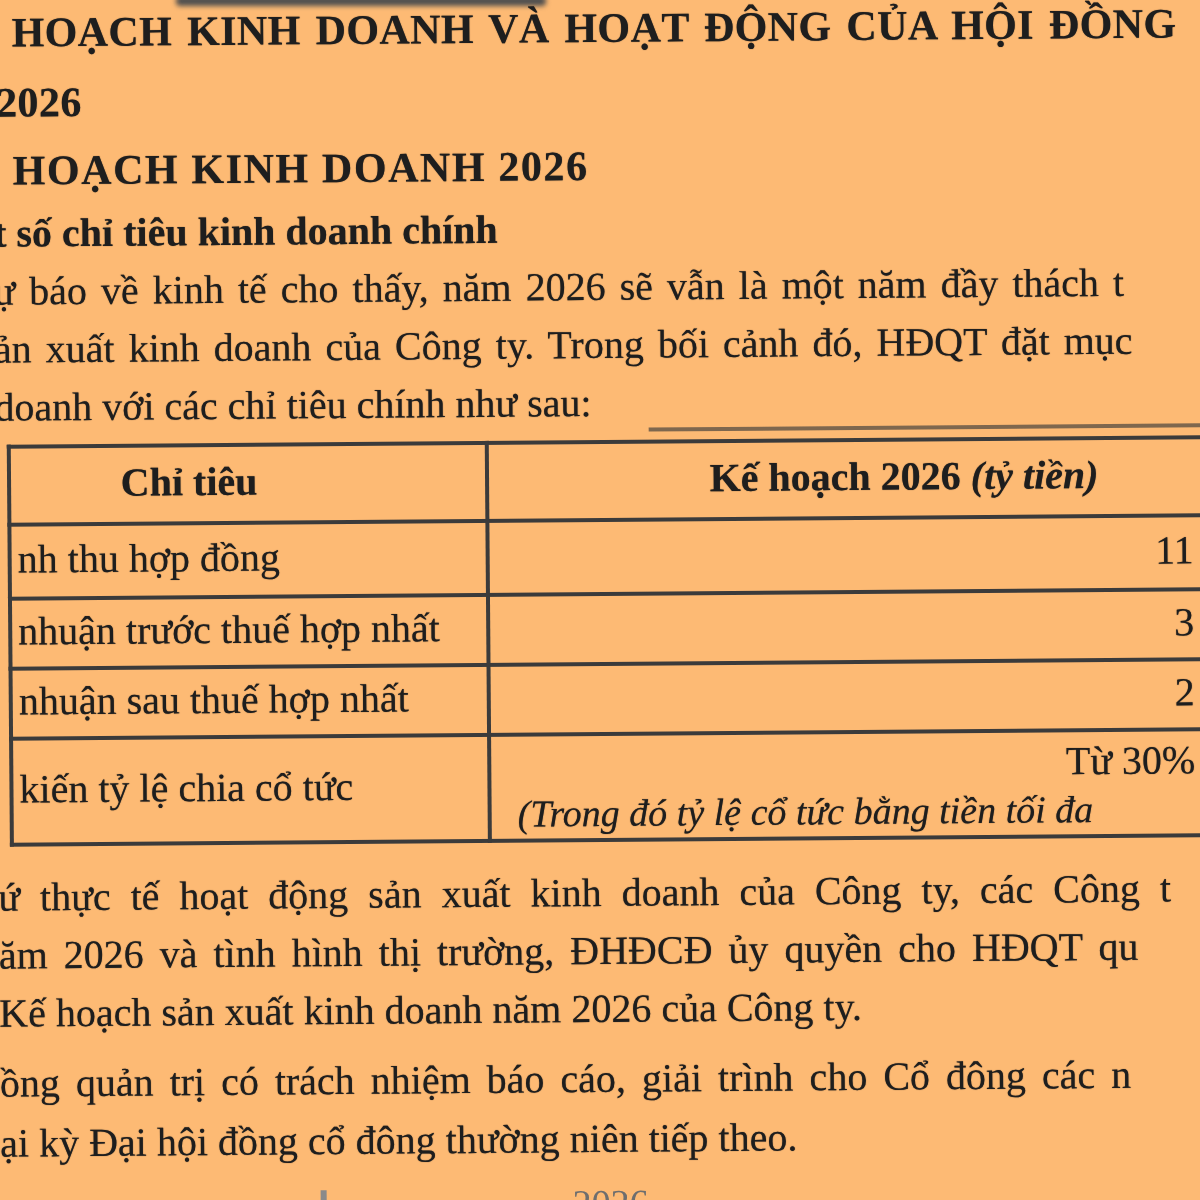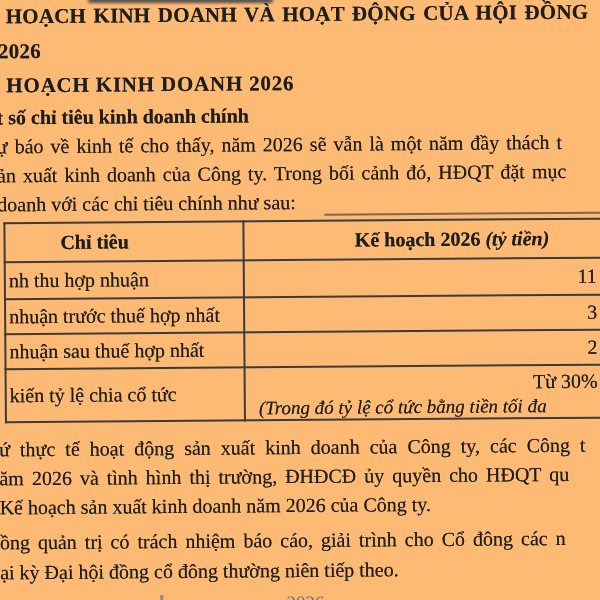--- a/index.html
+++ b/index.html
@@ -46,21 +46,21 @@
     <div class="hline" style="left:4px;top:296px;width:656px;height:2px;"></div>
     <div class="hline" style="left:4px;top:331px;width:656px;height:2px;"></div>
     <div class="hline" style="left:4px;top:366px;width:656px;height:2px;"></div>
     <div class="hline" style="left:4px;top:419px;width:656px;height:2px;"></div>
     <div class="vline" style="left:4px;top:220px;width:2px;height:201px;"></div>
     <div class="vline" style="left:243px;top:220px;width:2px;height:201px;"></div>
 
     <div class="ln b" style="left:4px;top:229px;width:182px;text-align:center;">Chỉ tiêu</div>
     <div class="ln b" style="left:245px;top:229px;width:415px;text-align:center;"><span>Kế hoạch 2026 </span><span class="i">(tỷ tiền)</span></div>
 
-    <div class="ln" style="left:9px;top:267px;">nh thu hợp nhuận</div>
+    <div class="ln" style="left:9px;top:267px;">nh thu hợp đồng</div>
     <div class="ln val" style="left:245px;top:267px;width:352px;">11</div>
 
     <div class="ln" style="left:9px;top:303px;">nhuận trước thuế hợp nhất</div>
     <div class="ln val" style="left:245px;top:303px;width:352px;">3</div>
 
     <div class="ln" style="left:9px;top:338px;">nhuận sau thuế hợp nhất</div>
     <div class="ln val" style="left:245px;top:338px;width:352px;">2</div>
 
     <div class="ln" style="left:9px;top:382px;">kiến tỷ lệ chia cổ tức</div>
     <div class="ln val" style="left:245px;top:372px;width:352px;">Từ 30%</div>

